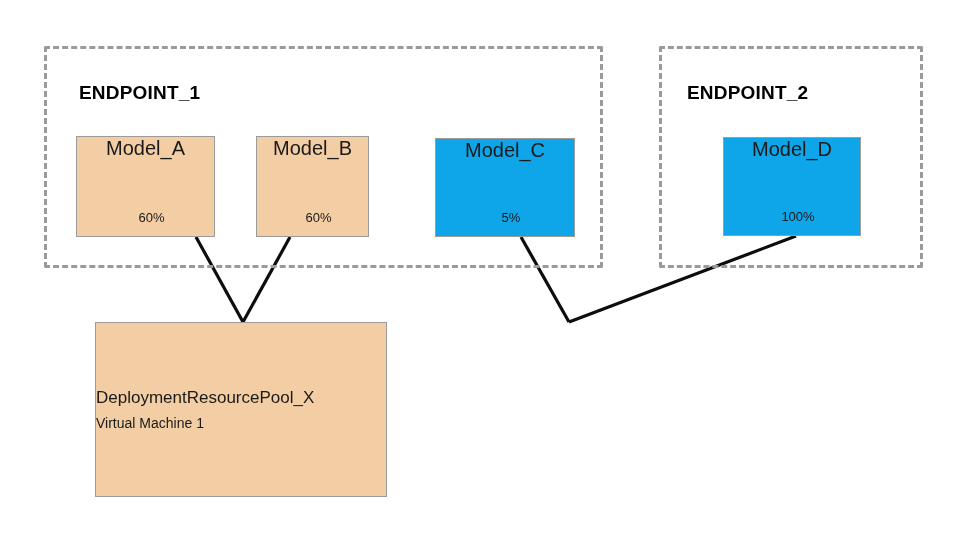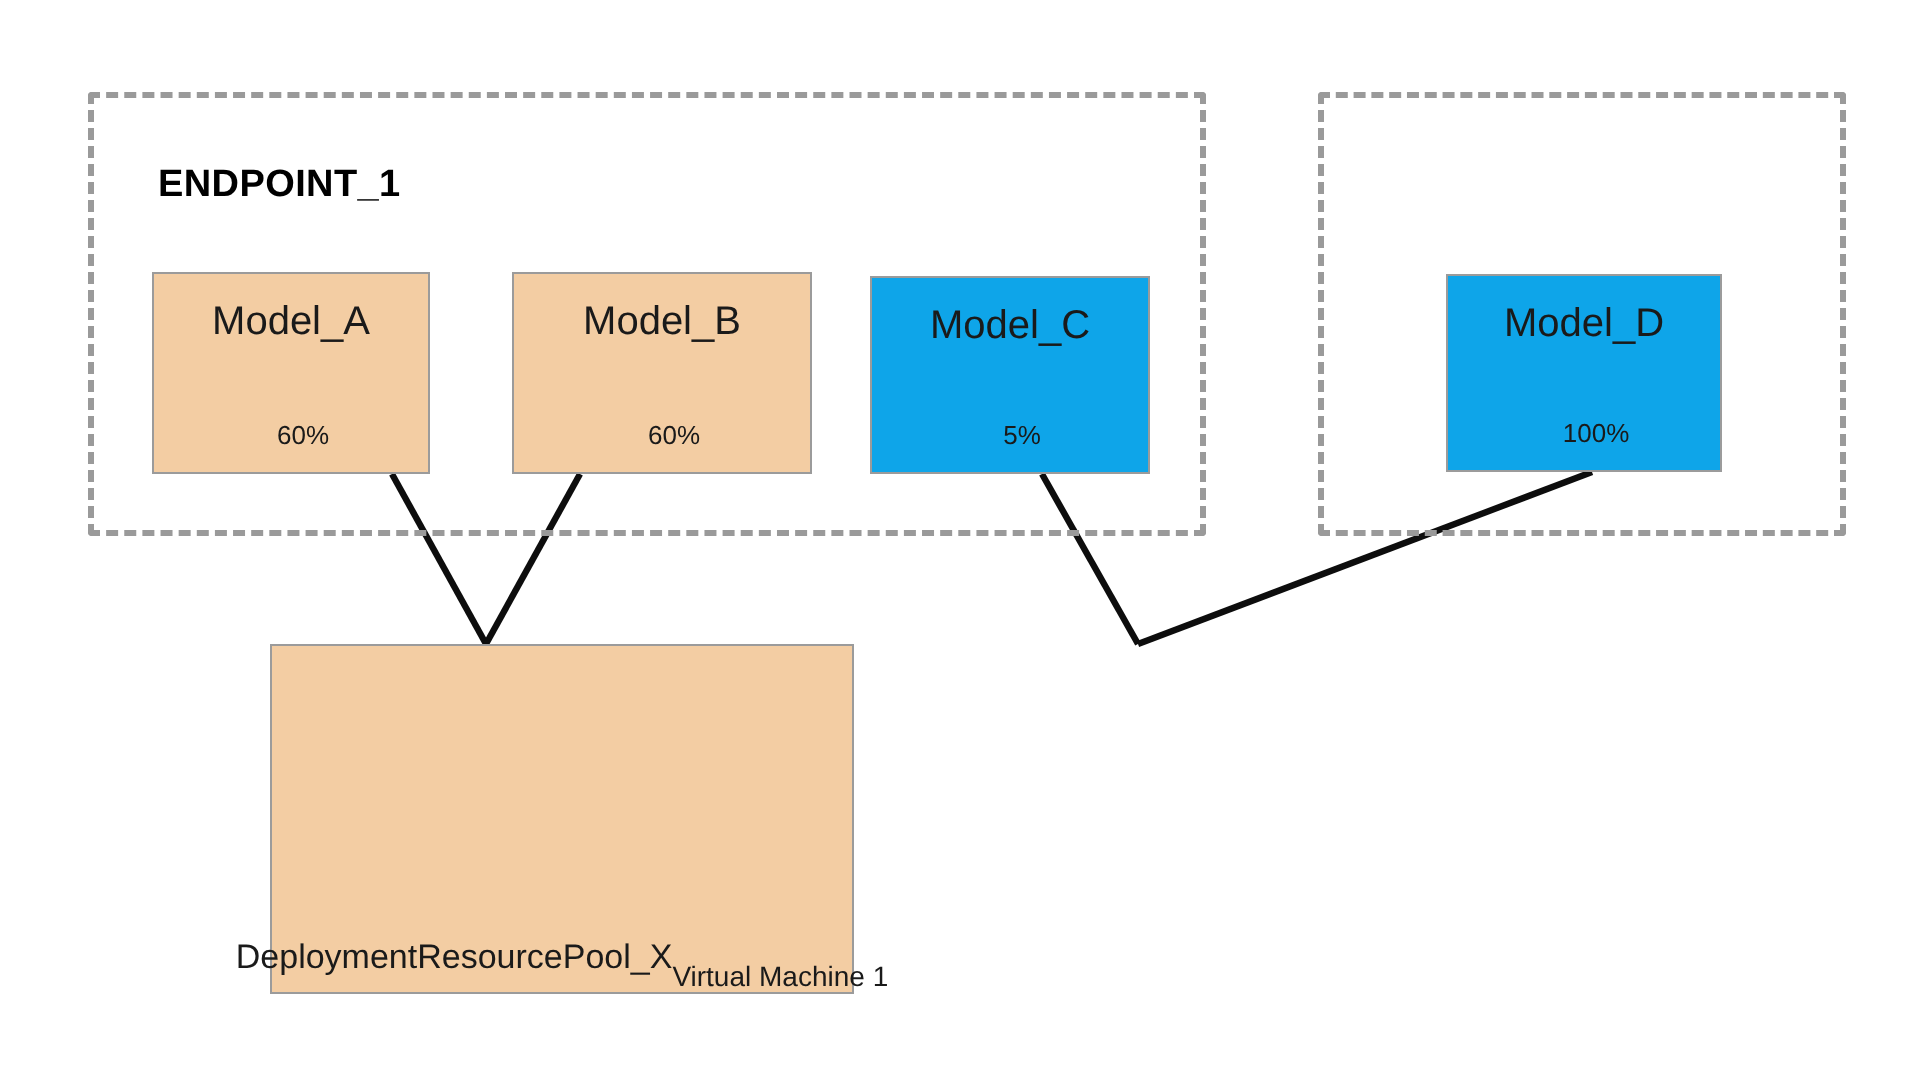--- a/index.html
+++ b/index.html
@@ -37,21 +37,20 @@
   }
   
   .model-box {
     position: absolute;
     box-sizing: border-box;
     border: 1.5px solid #9b9b9b;
     display: flex;
     flex-direction: column;
     align-items: center;
     justify-content: flex-start;
-    padding-top: 13px;
   }
   .model-box.orange { background: #f3cda3; }
   .model-box.blue   { background: #0ea5e9; }
   .model-title {
     font-size: 20px;
     color: #1a1a1a;
     line-height: 1.1;
     white-space: nowrap;
   }
   .model-pct {
@@ -63,24 +62,23 @@
     font-size: 13px;
     color: #1a1a1a;
     margin-left: 12px;
   }
   
   .pool-box {
     position: absolute;
     box-sizing: border-box;
     border: 1.5px solid #9b9b9b;
     display: flex;
-    flex-direction: row;
-    align-items: flex-end;
+    flex-direction: column;
+    align-items: flex-start;
     justify-content: center;
-    margin-left: 40px;
   }
   .pool-box.orange { background: #f3cda3; }
   .pool-box.blue   { background: #a8c2ec; }
   .pool-title {
     font-size: 17px;
     color: #1a1a1a;
     white-space: nowrap;
     margin-bottom: 7px;
   }
   .pool-sub {
@@ -112,27 +110,28 @@
     <line x1="196" y1="237" x2="243" y2="322"></line>
     <line x1="290" y1="237" x2="243" y2="322"></line>
     <line x1="521" y1="237" x2="569" y2="322"></line>
     <line x1="796" y1="236" x2="569" y2="322"></line>
   </svg>
 
   <div class="endpoint-group" style="left:44px; top:46px; width:559px; height:222px;"></div>
   <div class="endpoint-label" style="left:79px; top:82px;">ENDPOINT_1</div>
 
   <div class="endpoint-group" style="left:659px; top:46px; width:264px; height:222px;"></div>
+  <div class="endpoint-label" style="left:687px; top:82px;">ENDPOINT_2</div>
 
   <div class="model-box orange" style="left:76px; top:136px; width:139px; height:101px;">
     <span class="model-title">Model_A</span>
     <span class="model-pct">60%</span>
   </div>
 
-  <div class="model-box orange" style="left:256px; top:136px; width:150px; height:101px;">
+  <div class="model-box orange" style="left:256px; top:136px; width:113px; height:101px;">
     <span class="model-title">Model_B</span>
     <span class="model-pct">60%</span>
   </div>
 
   <div class="model-box blue" style="left:435px; top:138px; width:140px; height:99px;">
     <span class="model-title">Model_C</span>
     <span class="model-pct">5%</span>
   </div>
 
   <div class="model-box blue" style="left:723px; top:137px; width:138px; height:99px;">

